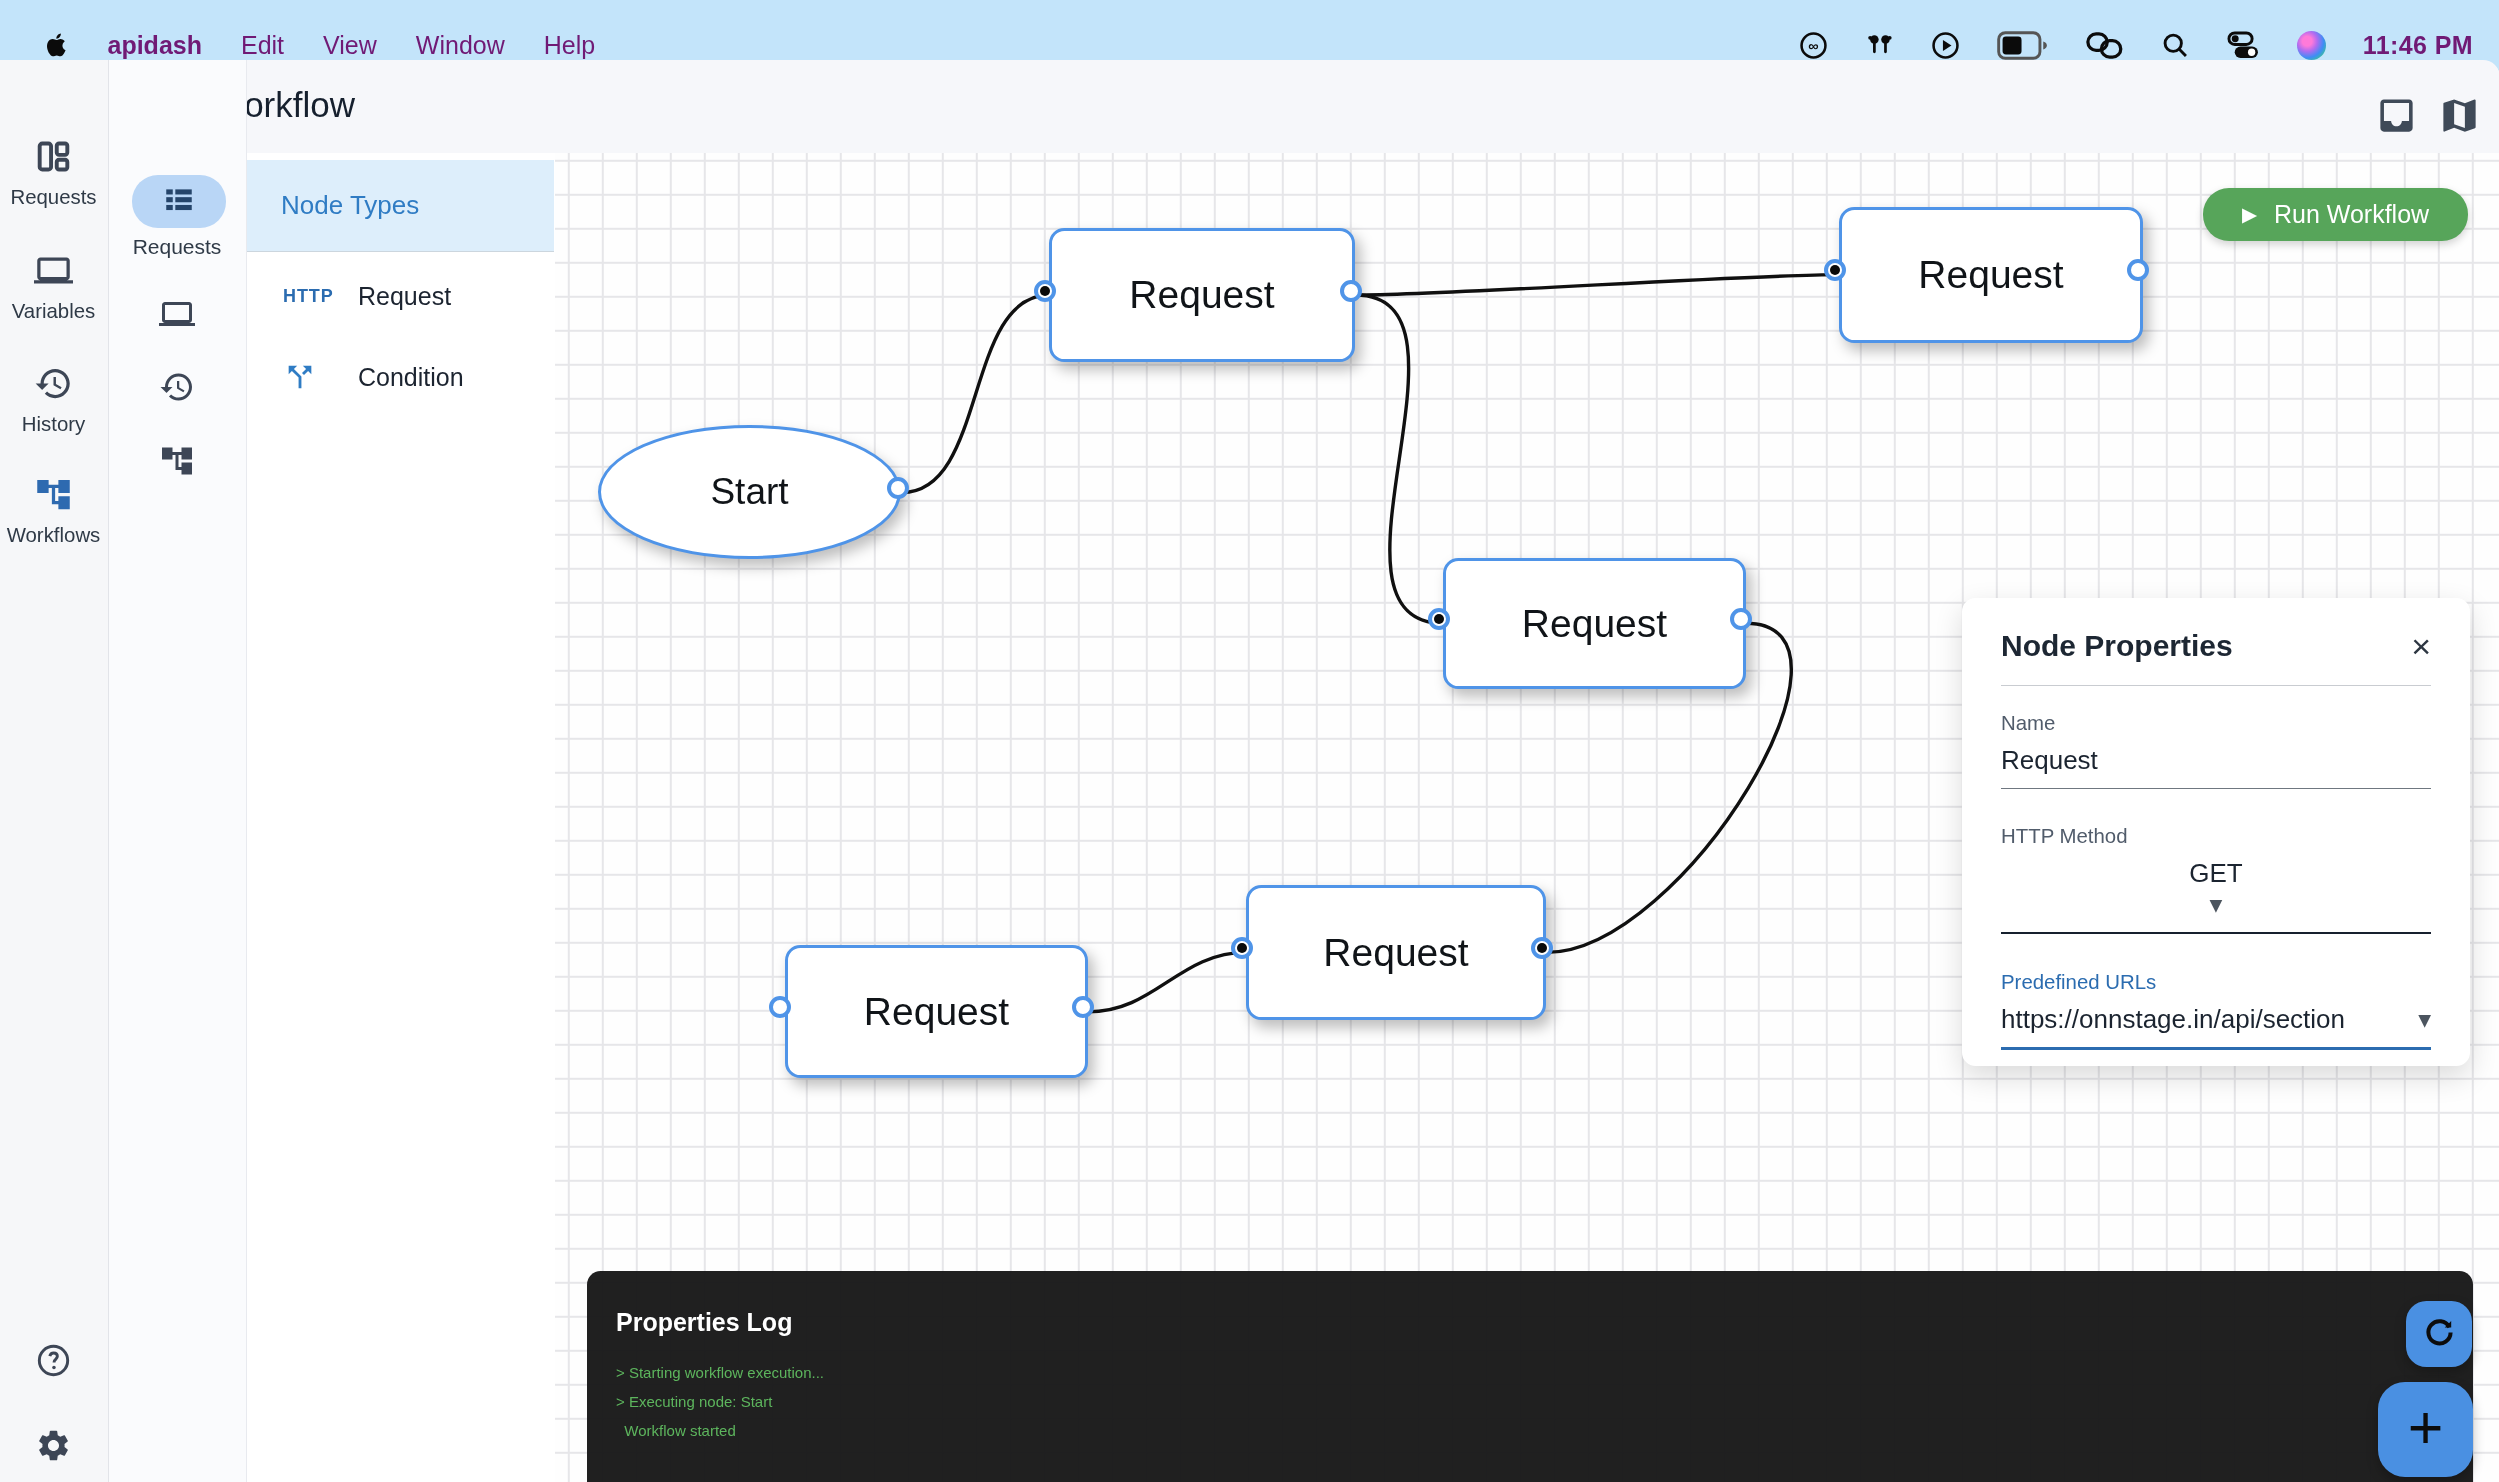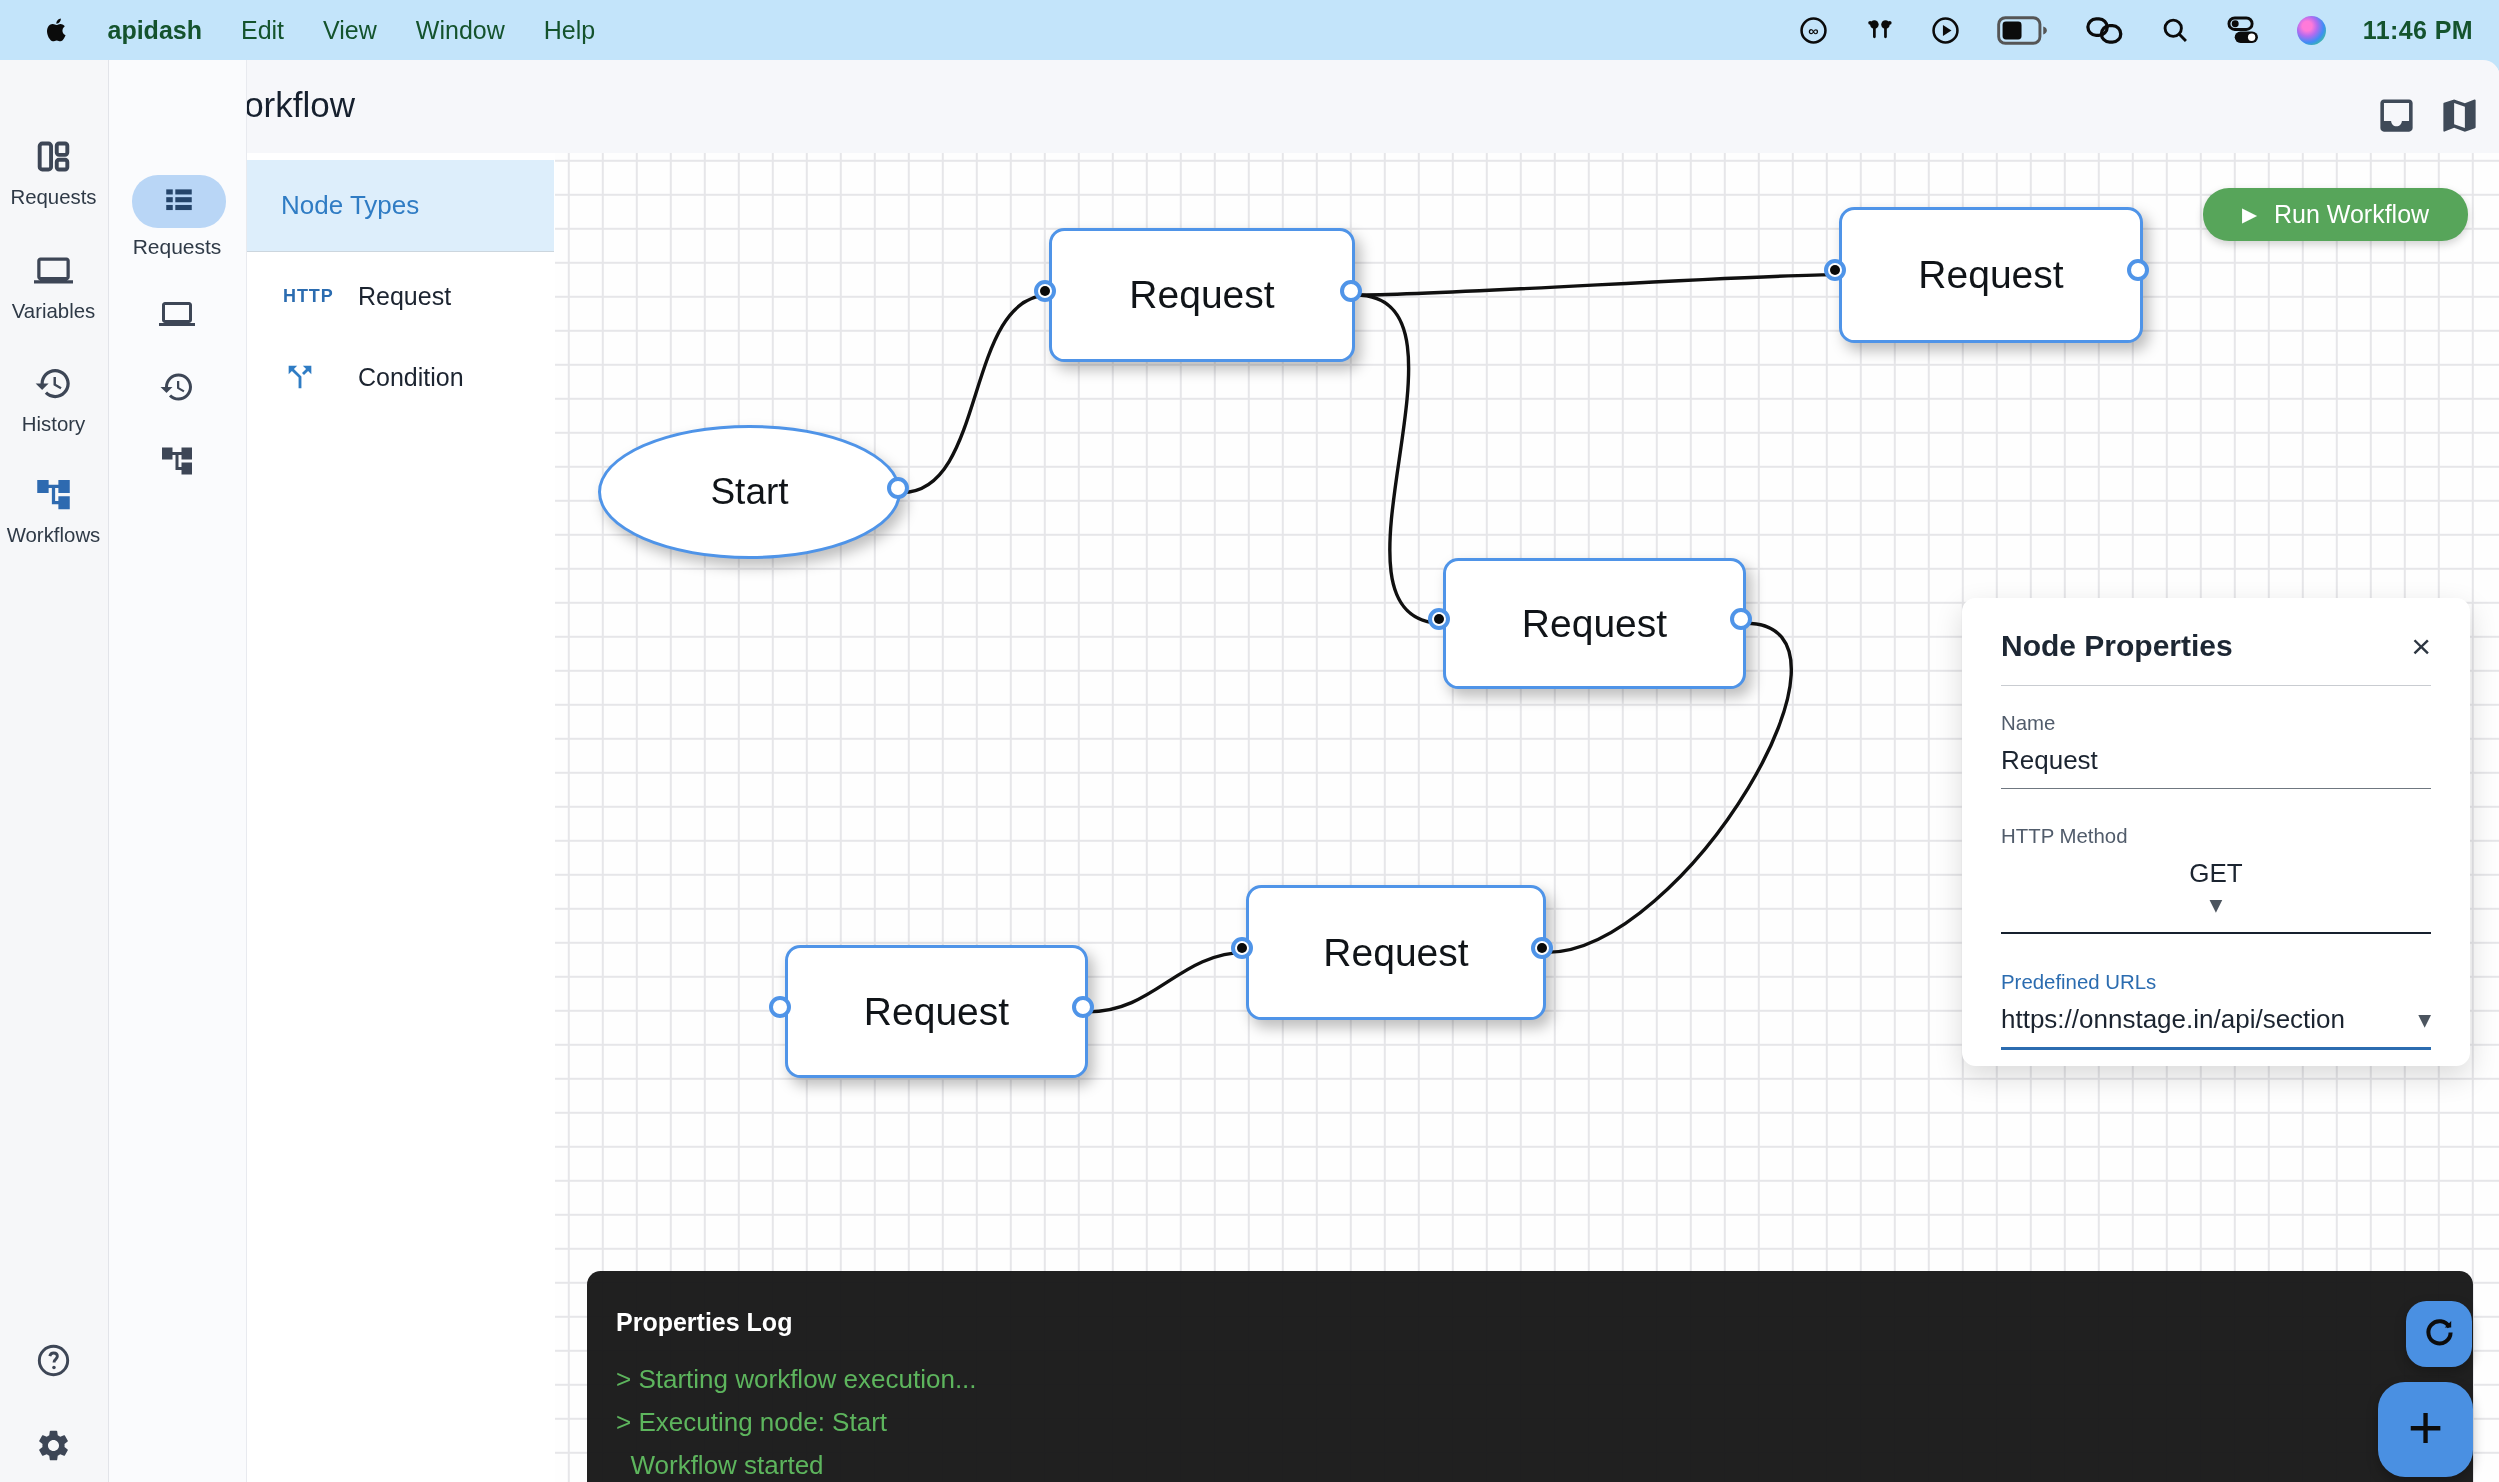--- a/index.html
+++ b/index.html
@@ -2,21 +2,21 @@
 <html style="font-size:13.6px"><head>
 <meta charset="utf-8">
 <style>
   * { box-sizing: border-box; margin: 0; padding: 0; }
   html,body { width:2500px; height:1483px; overflow:hidden; }
   body { font-family:"Liberation Sans","DejaVu Sans",sans-serif; background:#c3e4fa; }
   #root { position:relative; width:2500px; height:1483px; }
 
   
   #menubar { position:absolute; left:0; top:0; width:2500px; height:60px;
-             display:flex; align-items:center; color:#14532d; }
+             display:flex; align-items:flex-end; color:#701a75; }
   #menubar .left { display:flex; align-items:center; gap:39px; padding-left:43px; }
   .mb-app { font-weight:bold; font-size:25px; }
   .mb-item { font-size:25px; }
   #menubar .right { margin-left:auto; display:flex; align-items:center; gap:37px; padding-right:27px; }
   .mb-time { font-size:25px; font-weight:600; letter-spacing:0.4px; }
   .siri-orb { width:29px; height:29px; border-radius:50%;
       background: radial-gradient(circle at 35% 35%, #ff7ad9 0 18%, #b06cf0 38%, #3e8df5 62%, #37c98b 85%); }
 
   
   #window { position:absolute; left:0; top:60px; width:2500px; height:1423px;
@@ -107,21 +107,21 @@
   .pp-chev::before { content:"\25BE"; font-size:25.5px; color:#4c555f; }
   #pp-name   { margin-top:25.5px; } #pp-name .pp-value  { border-bottom:1.7px solid #6f7780; }
   #pp-method { margin-top:36px; } #pp-method .pp-value{ border-bottom:2.6px solid #16202e;flex-direction:column; }
   #pp-urls   { margin-top:37px; } #pp-urls .pp-label  { color:#2b6cb0; }
   #pp-urls .pp-value { border-bottom:3.4px solid #2b6cb0; }
 
   
   #exec-log { position:absolute; left:587px; top:1271px; width:1886px; height:212px; z-index:7;
               background:rgba(23,23,23,.96); border-radius:13.6px 13.6px 0 0; padding:37px 0 0 29px; }
   #exec-title { color:#fff; font-size:25px; font-weight:bold; margin-bottom:27px; }
-  .log-line { color:#5db55d; font-size:26px; margin-bottom:12px; white-space:pre; }
+  .log-line { color:#5db55d; font-size:15px; margin-bottom:12px; white-space:pre; }
 
   
   .fab { position:absolute; z-index:8; background:#4a90e2; border:none; color:#0b0b0b;
          display:flex; align-items:center; justify-content:center; cursor:pointer;
          box-shadow:0 5.1px 12px rgba(0,0,0,.25); }
   #fab-refresh { left:2406px; top:1301px; width:66px; height:66px; border-radius:20.4px; }
   #fab-refresh svg { width:37px; height:37px; }
   #fab-add { left:2378px; top:1382px; width:95px; height:95px; border-radius:27px; }
   #fab-add::before { content:"+"; font-size:61px; font-weight:400; color:#0c0c0c; margin-top:-5.1px; }
 

